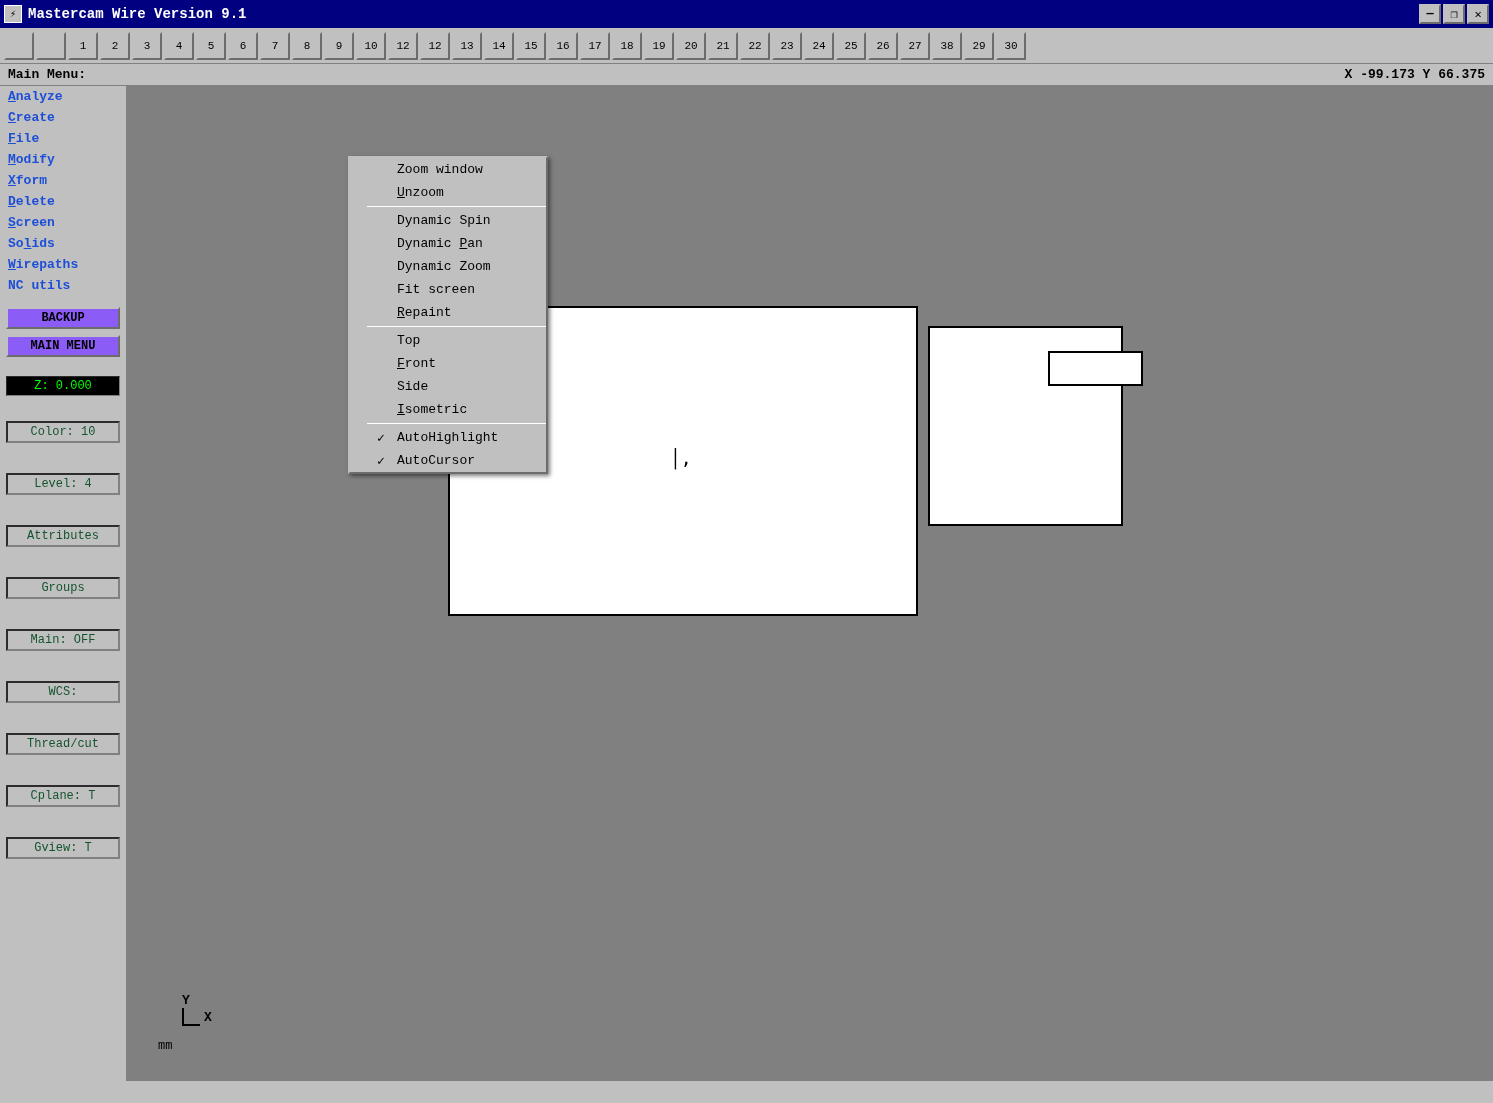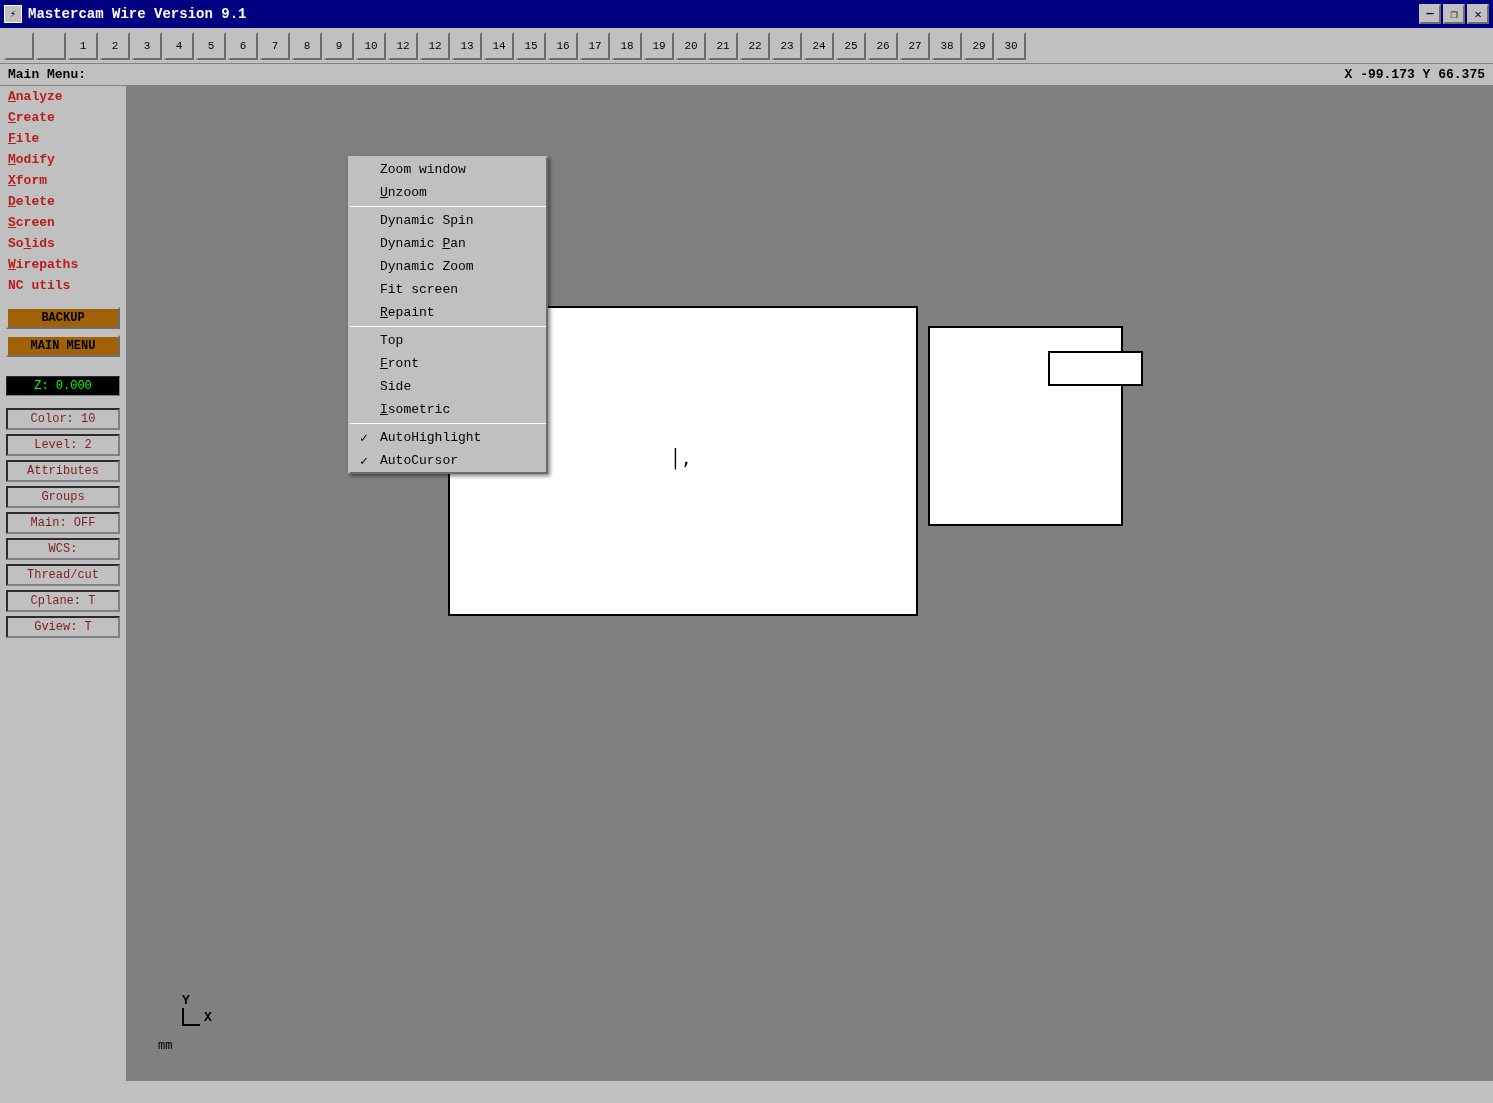--- a/index.html
+++ b/index.html
@@ -114,50 +114,50 @@
       border-right: 2px solid #808080;
       display: flex;
       flex-direction: column;
       padding: 0;
     }
     .menu-item {
       padding: 3px 8px;
       cursor: pointer;
       font-size: 13px;
       font-weight: bold;
-      color: #b91c1c;
+      color: #1d4ed8;
       white-space: nowrap;
     }
     .sidebar-btn {
       margin: 3px 6px;
-      background: #a16207;
+      background: #8b5cf6;
       border: 2px outset #c0c0c0;
       text-align: center;
       padding: 2px 4px;
       font-size: 12px;
       font-weight: bold;
       cursor: pointer;
     }
     .sidebar-status {
       margin: 10px 6px;
       background: #000;
       color: #00ff00;
       text-align: center;
       padding: 2px 4px;
       font-size: 12px;
       border: 1px inset #808080;
     }
     .sidebar-status-grey {
-      margin: 2px 6px;
+      margin: 15px 6px;
       background: #c0c0c0;
       border: 2px inset #808080;
       text-align: center;
       padding: 2px 4px;
       font-size: 12px;
-      color: #7f1d1d;
+      color: #14532d;
       cursor: pointer;
     }
 
     
     #canvas-area {
       flex: 1;
       background: #808080;
       position: relative;
       overflow: hidden;
     }
@@ -165,20 +165,21 @@
     
     #context-menu {
       position: absolute;
       left: 220px;
       top: 70px;
       background: #c0c0c0;
       border: 2px outset #c0c0c0;
       min-width: 200px;
       z-index: 10;
       box-shadow: 2px 2px 4px rgba(0,0,0,0.5);
+      padding-left: 17px;
     }
     .ctx-item {
       padding: 4px 20px 4px 30px;
       cursor: pointer;
       font-size: 13px;
       color: #000;
       white-space: nowrap;
       position: relative;
     }
     .ctx-item.checked::before {
@@ -328,21 +329,21 @@
     <div class="menu-item"><u>S</u>creen</div>
     <div class="menu-item">So<u>l</u>ids</div>
     <div class="menu-item"><u>W</u>irepaths</div>
     <div class="menu-item">NC utils</div>
     <div style="height:8px;"></div>
     <div class="sidebar-btn">BACKUP</div>
     <div class="sidebar-btn">MAIN MENU</div>
     <div style="height:6px;"></div>
     <div class="sidebar-status">Z:  0.000</div>
     <div class="sidebar-status-grey">Color:    10</div>
-    <div class="sidebar-status-grey">Level:  2</div>
+    <div class="sidebar-status-grey">Level:  4</div>
     <div class="sidebar-status-grey">Attributes</div>
     <div class="sidebar-status-grey">Groups</div>
     <div class="sidebar-status-grey">Main:  OFF</div>
     <div class="sidebar-status-grey">WCS:</div>
     <div class="sidebar-status-grey">Thread/cut</div>
     <div class="sidebar-status-grey">Cplane:  T</div>
     <div class="sidebar-status-grey">Gview:  T</div>
   </div>
 
   <div id="canvas-area">

